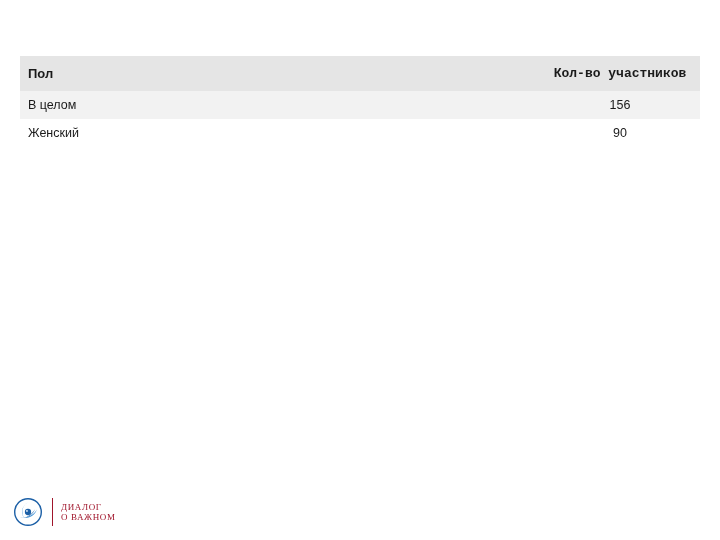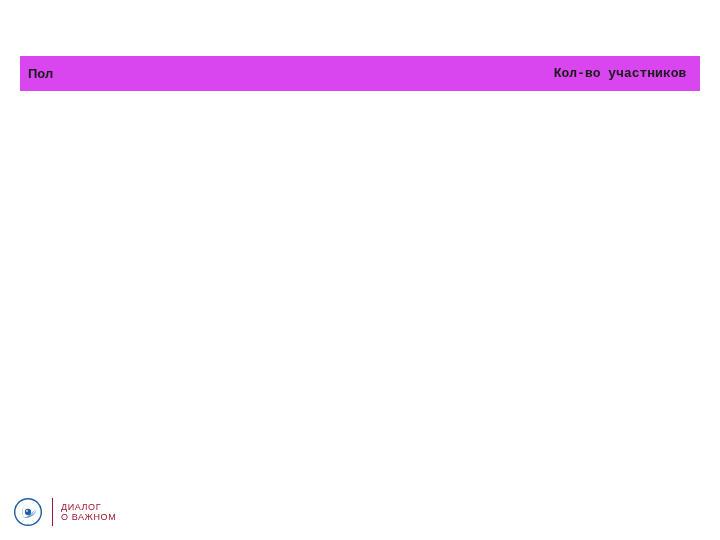--- a/index.html
+++ b/index.html
@@ -17,21 +17,21 @@
     table {
       width: 100%;
       border-collapse: collapse;
       font-size: 13px;
     }
     thead th {
       text-align: left;
       font-weight: 700;
       color: #1a1a1a;
       padding: 10px 8px 10px 8px;
-      background: #d946ef;
+      background: #e5e5e5;
     }
     thead th.num {
       text-align: center;
       width: 160px;
       font-family: Liberation Mono, monospace;
     }
     tbody td {
       padding: 7px 8px;
       color: #1a1a1a;
       font-size: 12.5px;
@@ -45,20 +45,21 @@
     tbody tr:nth-child(even) {
       background: #ffffff;
     }
     .footer {
       position: absolute;
       left: 14px;
       bottom: 14px;
       display: flex;
       align-items: center;
       gap: 0;
+      font-family: Liberation Serif, serif;
     }
     .logo-icon {
       width: 28px;
       height: 28px;
       display: block;
     }
     .divider {
       width: 1px;
       height: 28px;
       background: #a0152b;
@@ -79,20 +80,28 @@
 
 <div class="content">
   <table>
     <thead>
       <tr>
         <th>Пол</th>
         <th class="num">Кол-во участников</th>
       </tr>
     </thead>
     <tbody>
+      <tr>
+        <td>В целом</td>
+        <td class="num">156</td>
+      </tr>
+      <tr>
+        <td>Женский</td>
+        <td class="num">90</td>
+      </tr>
     </tbody>
   </table>
 </div>
 
 <div class="footer">
   <svg class="logo-icon" viewBox="0 0 40 40">
     <circle cx="20" cy="20" r="19" fill="none" stroke="#1b5fa6" stroke-width="2"></circle>
     <path d="M20 6 C 12 10, 10 20, 14 28 C 10 22, 10 12, 20 6 Z" fill="#3a8fd6"></path>
     <path d="M33 16 C 30 24, 22 30, 13 28 C 22 28, 30 22, 33 16 Z" fill="#3a8fd6"></path>
     <path d="M8 28 C 16 30, 26 26, 30 16 C 24 26, 14 30, 8 28 Z" fill="#1b5fa6"></path>

